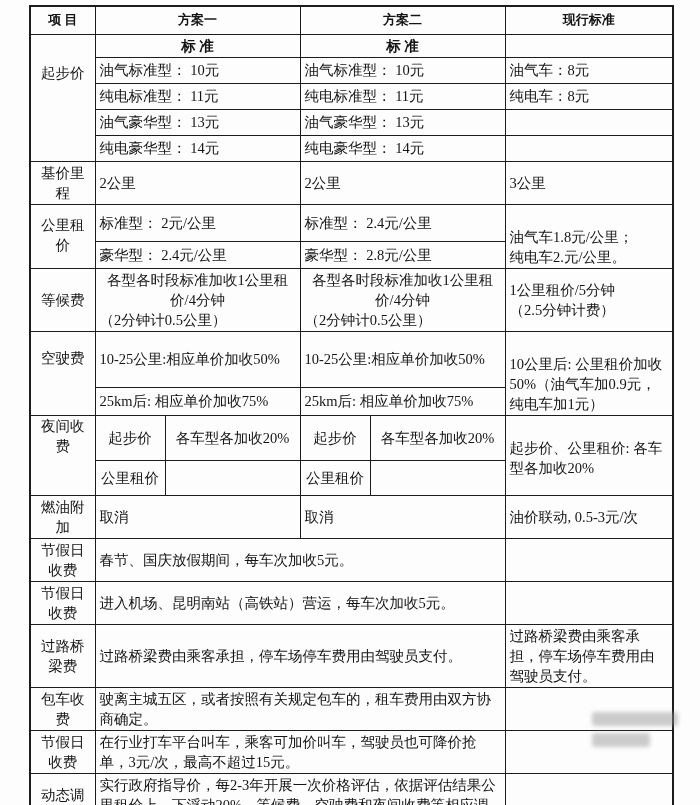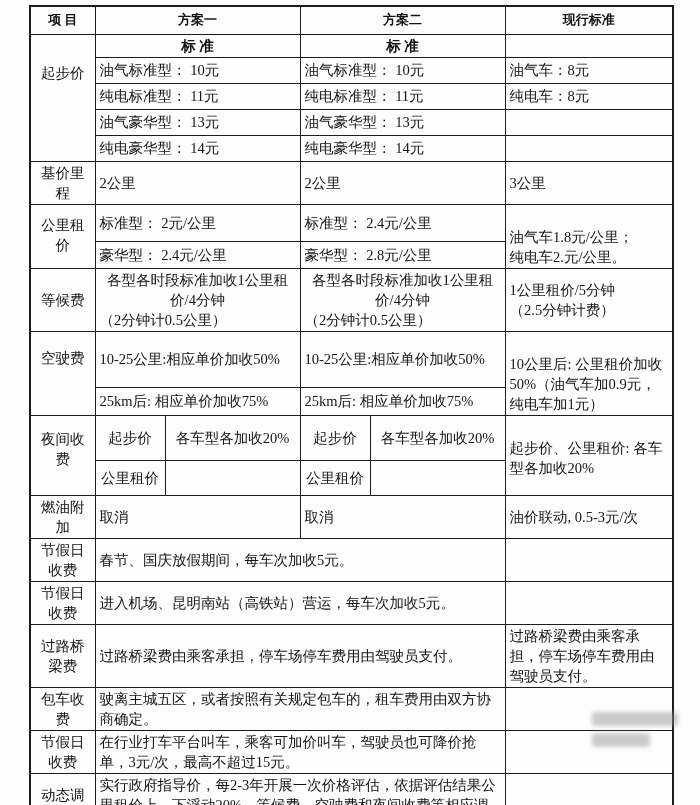--- a/index.html
+++ b/index.html
@@ -27,21 +27,21 @@
     overflow:hidden;
   }
   th { text-align:center; font-weight:700; font-size:13px; padding:2px; }
   .label { text-align:center; padding:1px 3px; }
   .tc { text-align:center; }
   .bold { font-weight:700;margin-top:12px; }
   .va-top { vertical-align:top; }
   .pre { white-space:pre-line; }
   .pt6  { padding-top:22px; }
   .pt10 { padding-top:10px; }
-  .pt13 { padding-top:13px; }
+  .pt13 { padding-top:0; }
   .pt16 { padding-top:16px; }
   .pt28 { padding-top:28px; }
 
   tr.h23{height:23px} tr.h25{height:25px} tr.h26{height:26px} tr.h28{height:28px}
   tr.h32{height:32px} tr.h35{height:35px} tr.h37{height:37px} tr.h38{height:38px}
   tr.h42{height:42px} tr.h43{height:43px} tr.h45{height:45px} tr.h50{height:50px}
   tr.h57{height:57px} tr.h58{height:58px}
 
   .wf-main { text-align:center; }
   .wf-note { text-align:left; }

